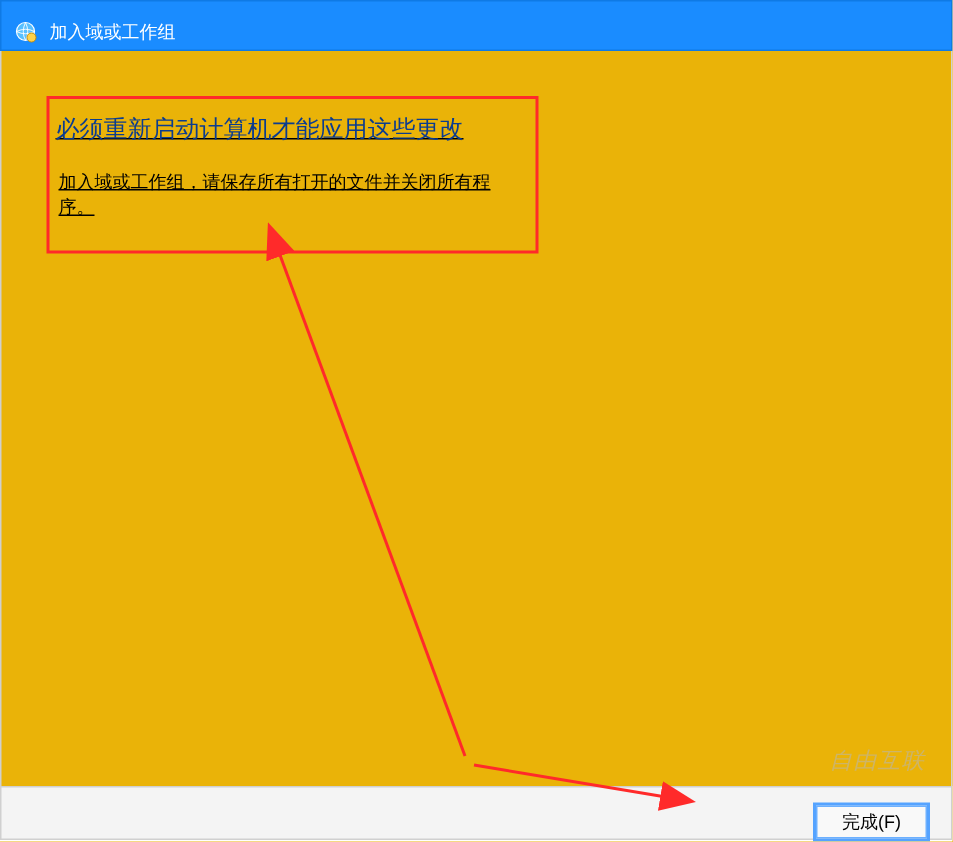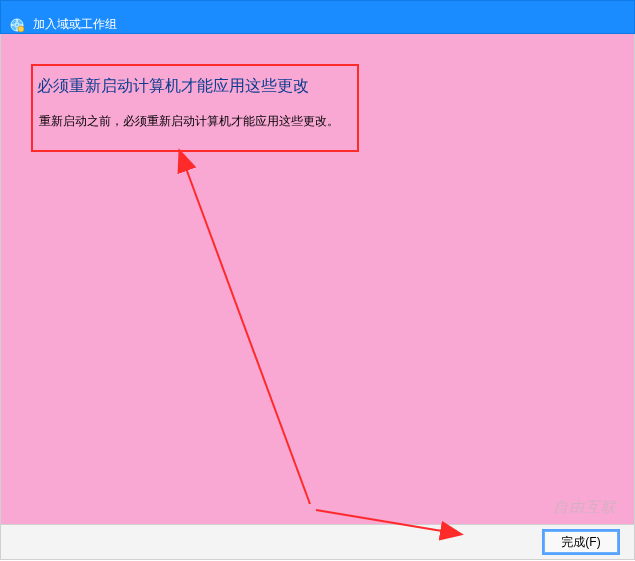--- a/index.html
+++ b/index.html
@@ -1,24 +1,24 @@
 <!DOCTYPE html>
 <html><head>
   <meta charset="utf-8">
   <style>
     * { box-sizing: border-box; margin: 0; padding: 0; }
     body { width: 635px; height: 561px; font-family: "Microsoft YaHei", sans-serif; font-size: 12px; background: #fff; position: relative; overflow: hidden; }
-    .titlebar { height: 34px; background: #1a8cff; display: flex; align-items: flex-end; padding: 0 8px; color: #fff; border: 1px solid #0f7ae5; }
+    .titlebar { height: 34px; background: #1a8cff; display: flex; align-items: flex-start; padding: 12px 8px; color: #fff; border: 1px solid #0f7ae5; }
     .titlebar .icon { width: 16px; height: 16px; margin-right: 8px; display: flex; align-items: center; justify-content: center; }
     .titlebar .title { font-size: 12px; }
-    .content { position: relative; height: 490px; background: #f9a8d4; border-left: 1px solid #d0d0d0; border-right: 1px solid #d0d0d0; padding: 30px 30px 0 30px; }
+    .content { position: relative; height: 490px; background: #eab308; border-left: 1px solid #d0d0d0; border-right: 1px solid #d0d0d0; padding: 30px 30px 0 30px; text-decoration: underline; }
     .msgbox { border: 2px solid #ff2a2a; padding: 10px 14px 20px 4px; width: 328px; }
     .heading { color: #0b3c90; font-size: 16px; font-weight: 400; margin-bottom: 16px; }
     .subtext { color: #000; font-size: 12px; padding-left: 2px; }
-    .footer { height: 36px; border-top: 1px solid #d0d0d0; display: flex; justify-content: flex-end; align-items: center; padding: 0 16px; gap: 3px; background: #f4f4f4; border-left: 1px solid #d0d0d0; border-right: 1px solid #d0d0d0; border-bottom: 1px solid #d0d0d0; }
+    .footer { height: 36px; border-top: 1px solid #d0d0d0; display: flex; justify-content: flex-end; align-items: flex-end; padding: 0 16px; gap: 3px; background: #f4f4f4; border-left: 1px solid #d0d0d0; border-right: 1px solid #d0d0d0; border-bottom: 1px solid #d0d0d0; }
     .btn { height: 22px; min-width: 74px; border: 1px solid #a8a8a8; background: #f9f9f9; font-size: 12px; color: #000; cursor: pointer; font-family: inherit; }
     .btn.primary-highlight { outline: 2px solid #55a3ff; outline-offset: 0; border-color: #6cb0ff; }
     .arrows { position: absolute; left: 0; top: 34px; width: 635px; height: 527px; pointer-events: none; }
     .watermark { position: absolute; right: 18px; bottom: 44px; opacity: 0.55; font-size: 15px; color: #b6b6b6; pointer-events: none; font-style: italic; letter-spacing: 1px; }
   </style>
 </head>
 <body>
 
 <div class="titlebar">
   <span class="icon">
@@ -27,21 +27,21 @@
       <path d="M2 8 Q8 5 14 8 M2 8 Q8 11 14 8 M8 2 Q5 8 8 14 M8 2 Q11 8 8 14" stroke="#fff" stroke-width="0.6" fill="none"></path>
       <circle cx="12" cy="12" r="3" fill="#ffd24a" stroke="#c78a00" stroke-width="0.6"></circle>
     </svg>
   </span>
   <span class="title">加入域或工作组</span>
 </div>
 
 <div class="content">
   <div class="msgbox">
     <div class="heading">必须重新启动计算机才能应用这些更改</div>
-    <div class="subtext">重新启动之前，必须重新启动计算机才能应用这些更改。</div>
+    <div class="subtext">加入域或工作组，请保存所有打开的文件并关闭所有程序。</div>
   </div>
 </div>
 
 <div class="footer">
   <button class="btn primary-highlight">完成(F)</button>
 </div>
 
 <svg class="arrows">
   <defs>
     <marker id="ah" markerWidth="12" markerHeight="10" refX="10" refY="5" orient="auto">

